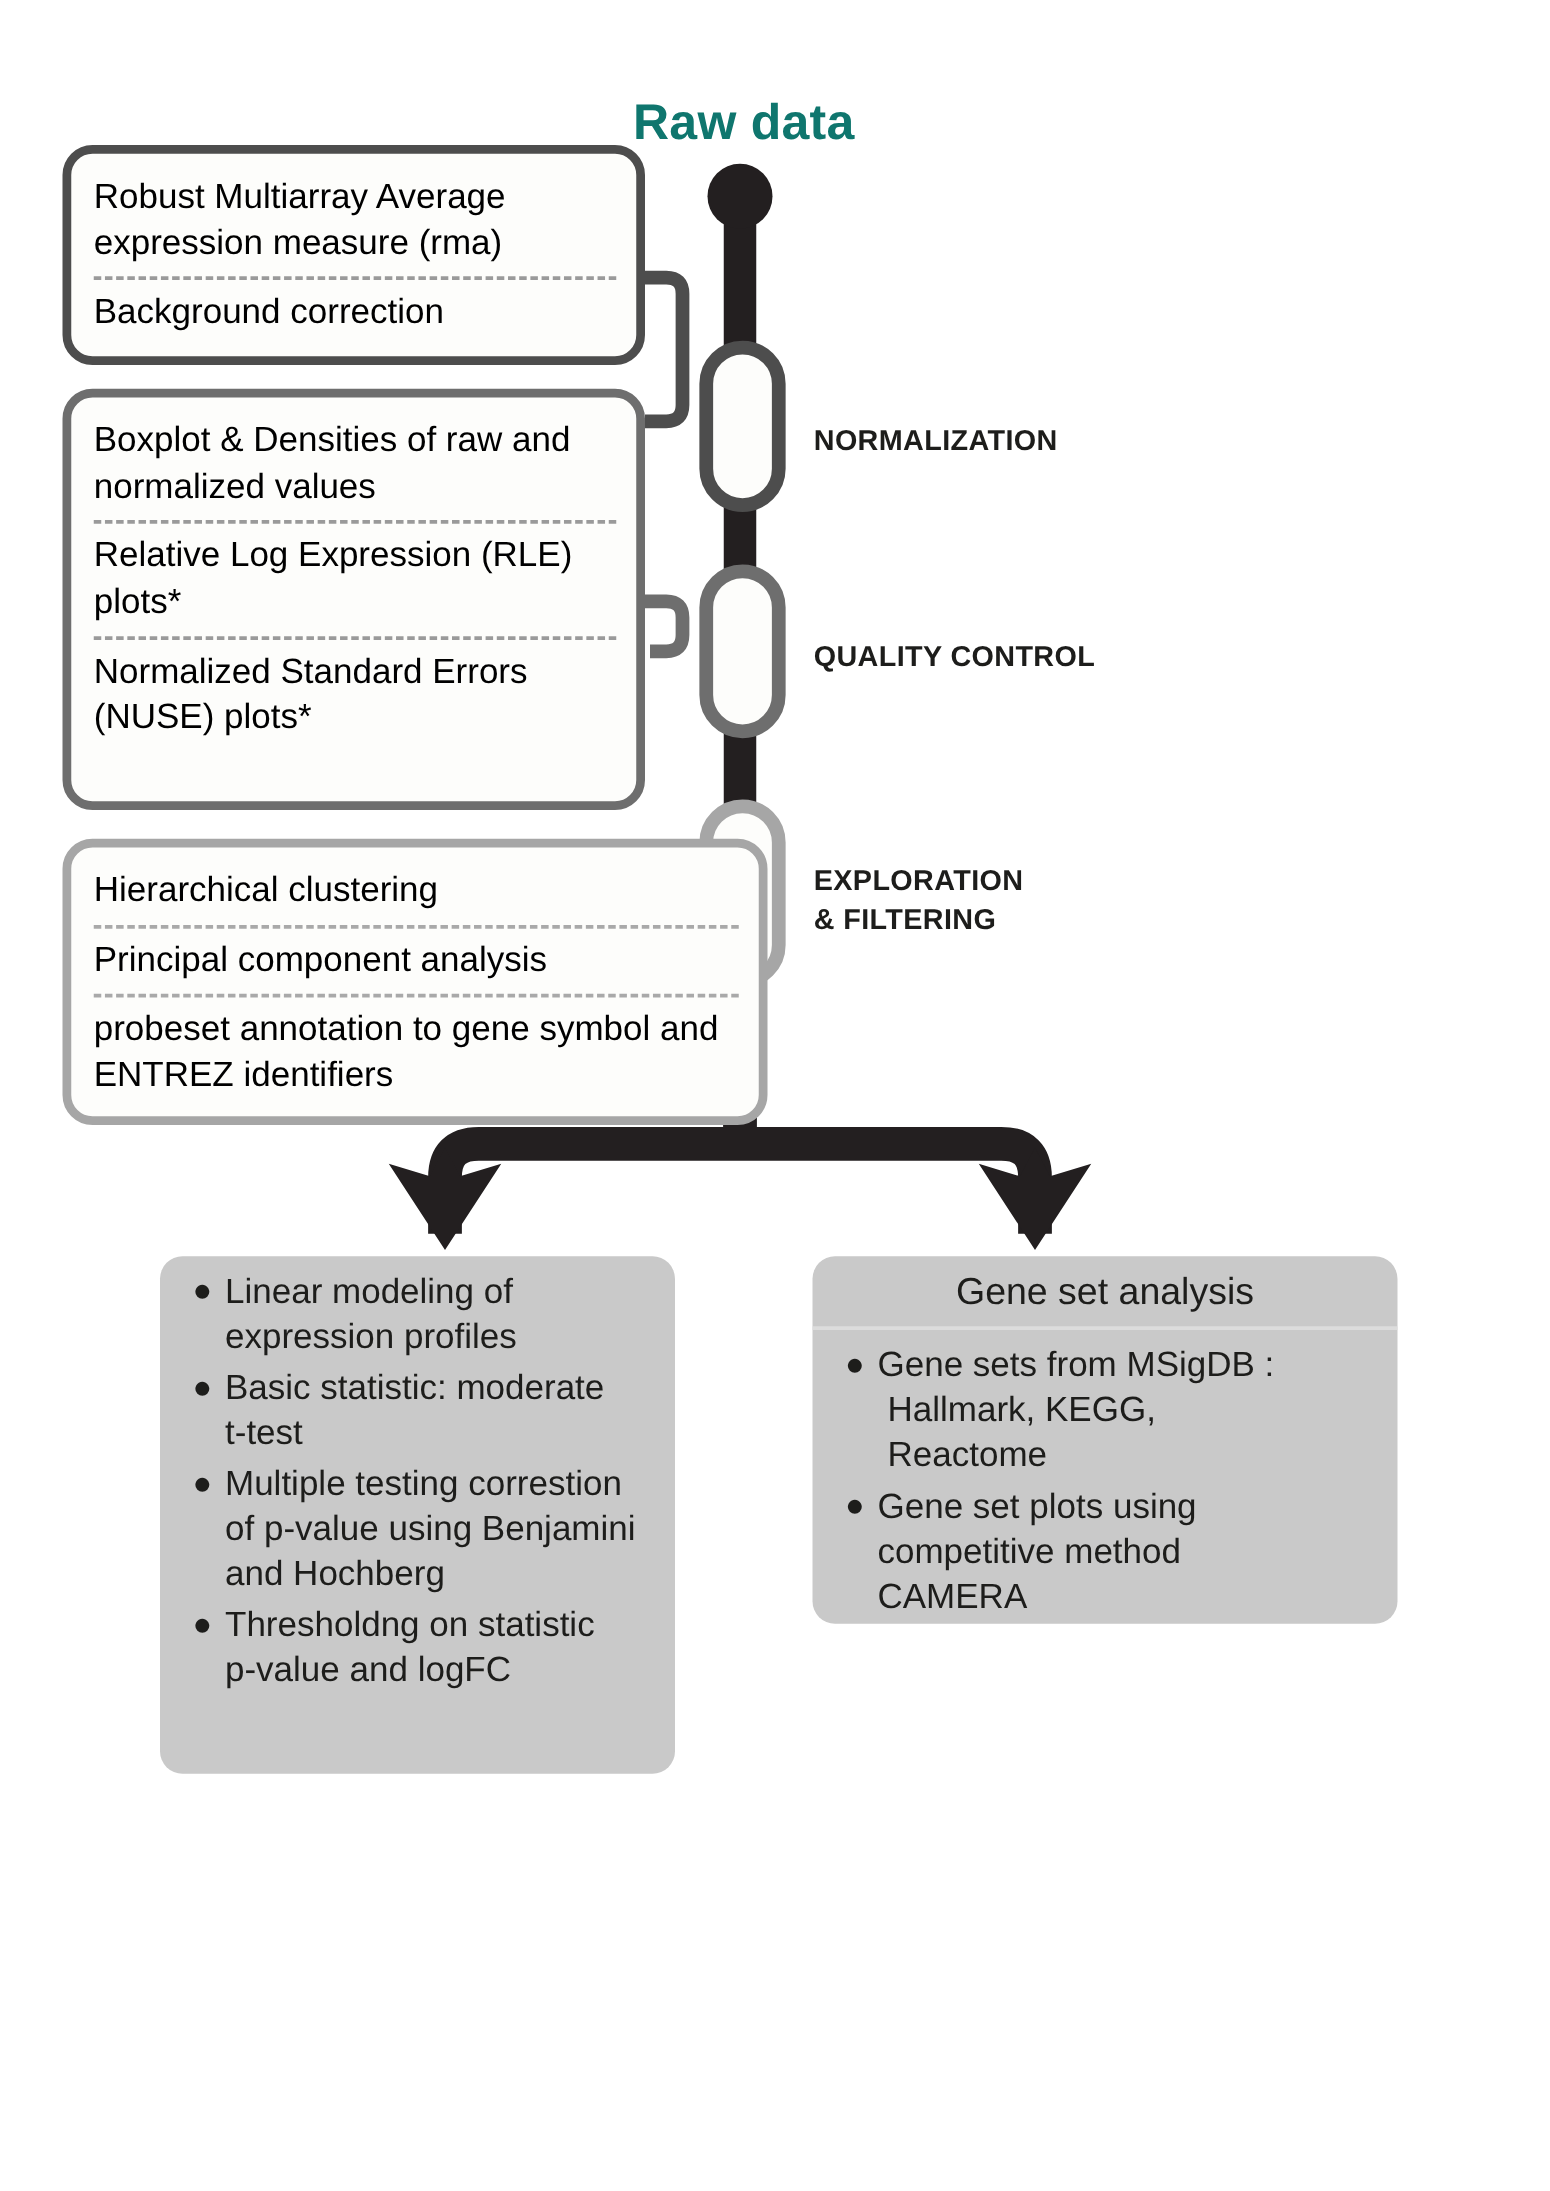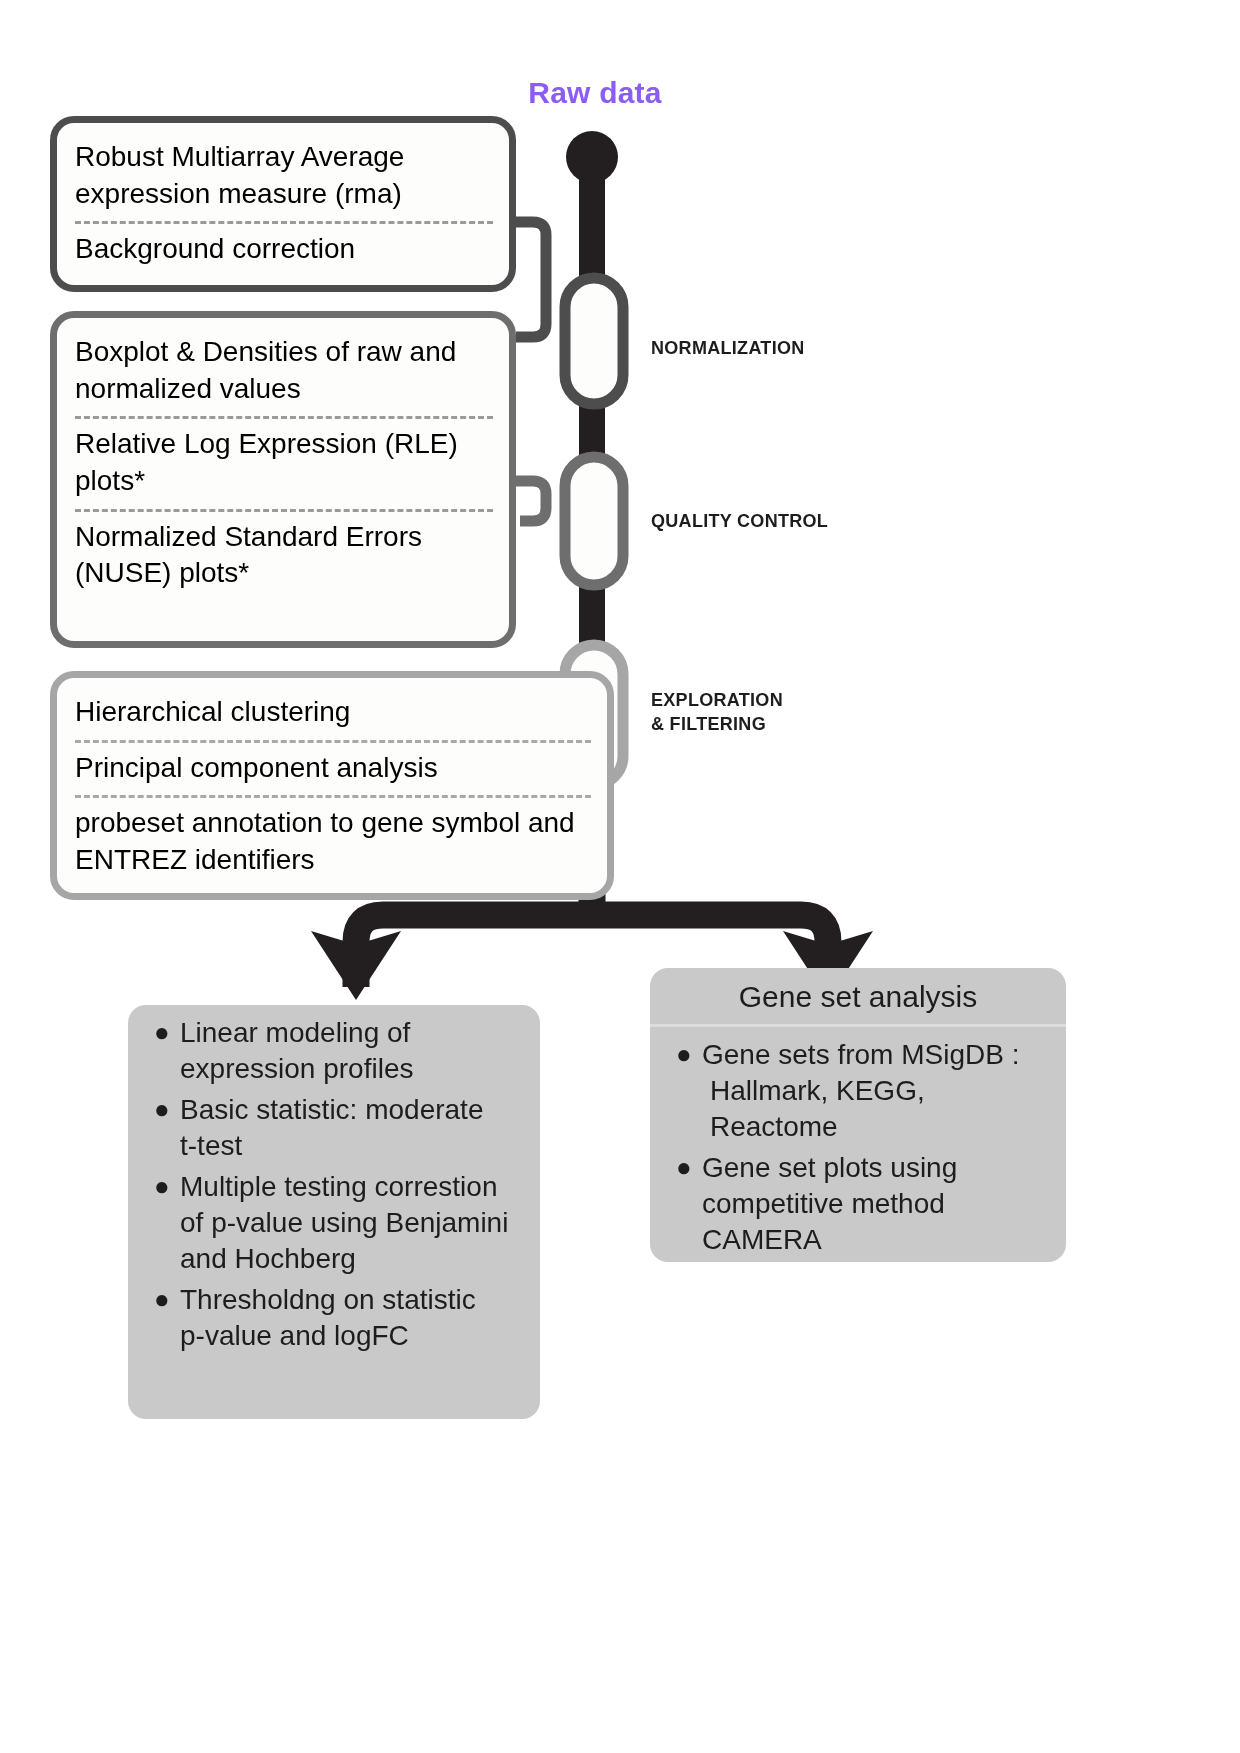--- a/index.html
+++ b/index.html
@@ -32,24 +32,24 @@
     pointer-events: none;
   }
 
   
   .raw-title {
     position: absolute;
     left: 470px;
     top: 76px;
     width: 250px;
     text-align: center;
-    font-size: 30px;
+    font-size: 40px;
     font-weight: bold;
     letter-spacing: 0.2px;
-    color: #8b5cf6;
+    color: #0f766e;
   }
 
   
   .stage-box {
     position: absolute;
     box-sizing: border-box;
     background: #fdfdfb;
     border-radius: 24px;
     border-style: solid;
   }
@@ -89,21 +89,21 @@
     height: 229px;
     border-width: 7px;
     border-color: #a6a6a6;
   }
   #box-qc .cell + .cell { border-top-color: #9a9a9a; }
   #box-exp .cell + .cell { border-top-color: #a9a9a9; }
 
   
   .stage-label {
     position: absolute;
-    font-size: 18px;
+    font-size: 23px;
     font-weight: bold;
     letter-spacing: 0.3px;
     line-height: 1.33;
     color: #1d1d1b;
     white-space: pre-line;
   }
   #label-normalization { left: 651px; top: 337px; }
   #label-qc           { left: 651px; top: 510px; }
   #label-exploration  { left: 651px; top: 689px; }
 
@@ -146,22 +146,22 @@
   }
 
   #panel-diff {
     left: 128px;
     top: 1005px;
     width: 412px;
     height: 414px;
   }
   #panel-gsa {
     left: 650px;
-    top: 968px;
-    width: 416px;
+    top: 1005px;
+    width: 468px;
     height: 294px;
   }
   #panel-gsa .result-list li { text-indent: 0; }
   #panel-gsa .result-list li .cont { display: block; padding-left: 8px; }
 </style>
 </head>
 <body>
 
 <div id="canvas">
 

